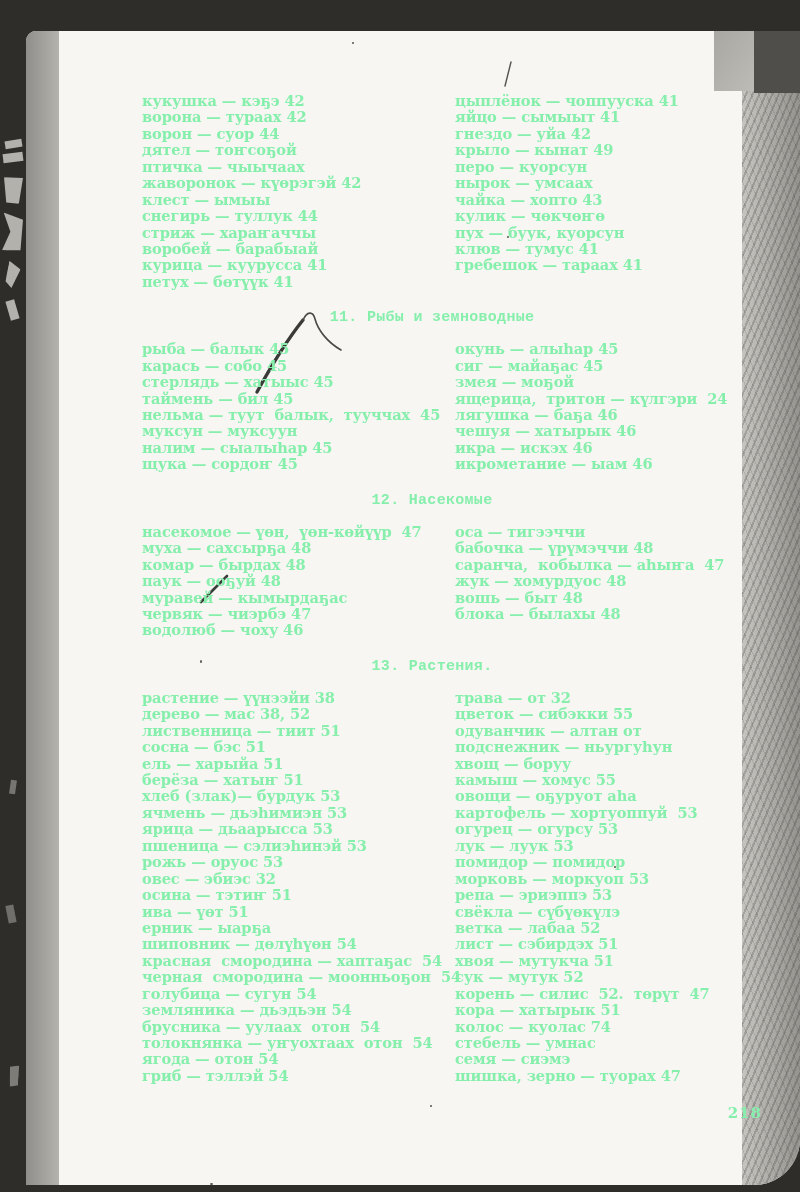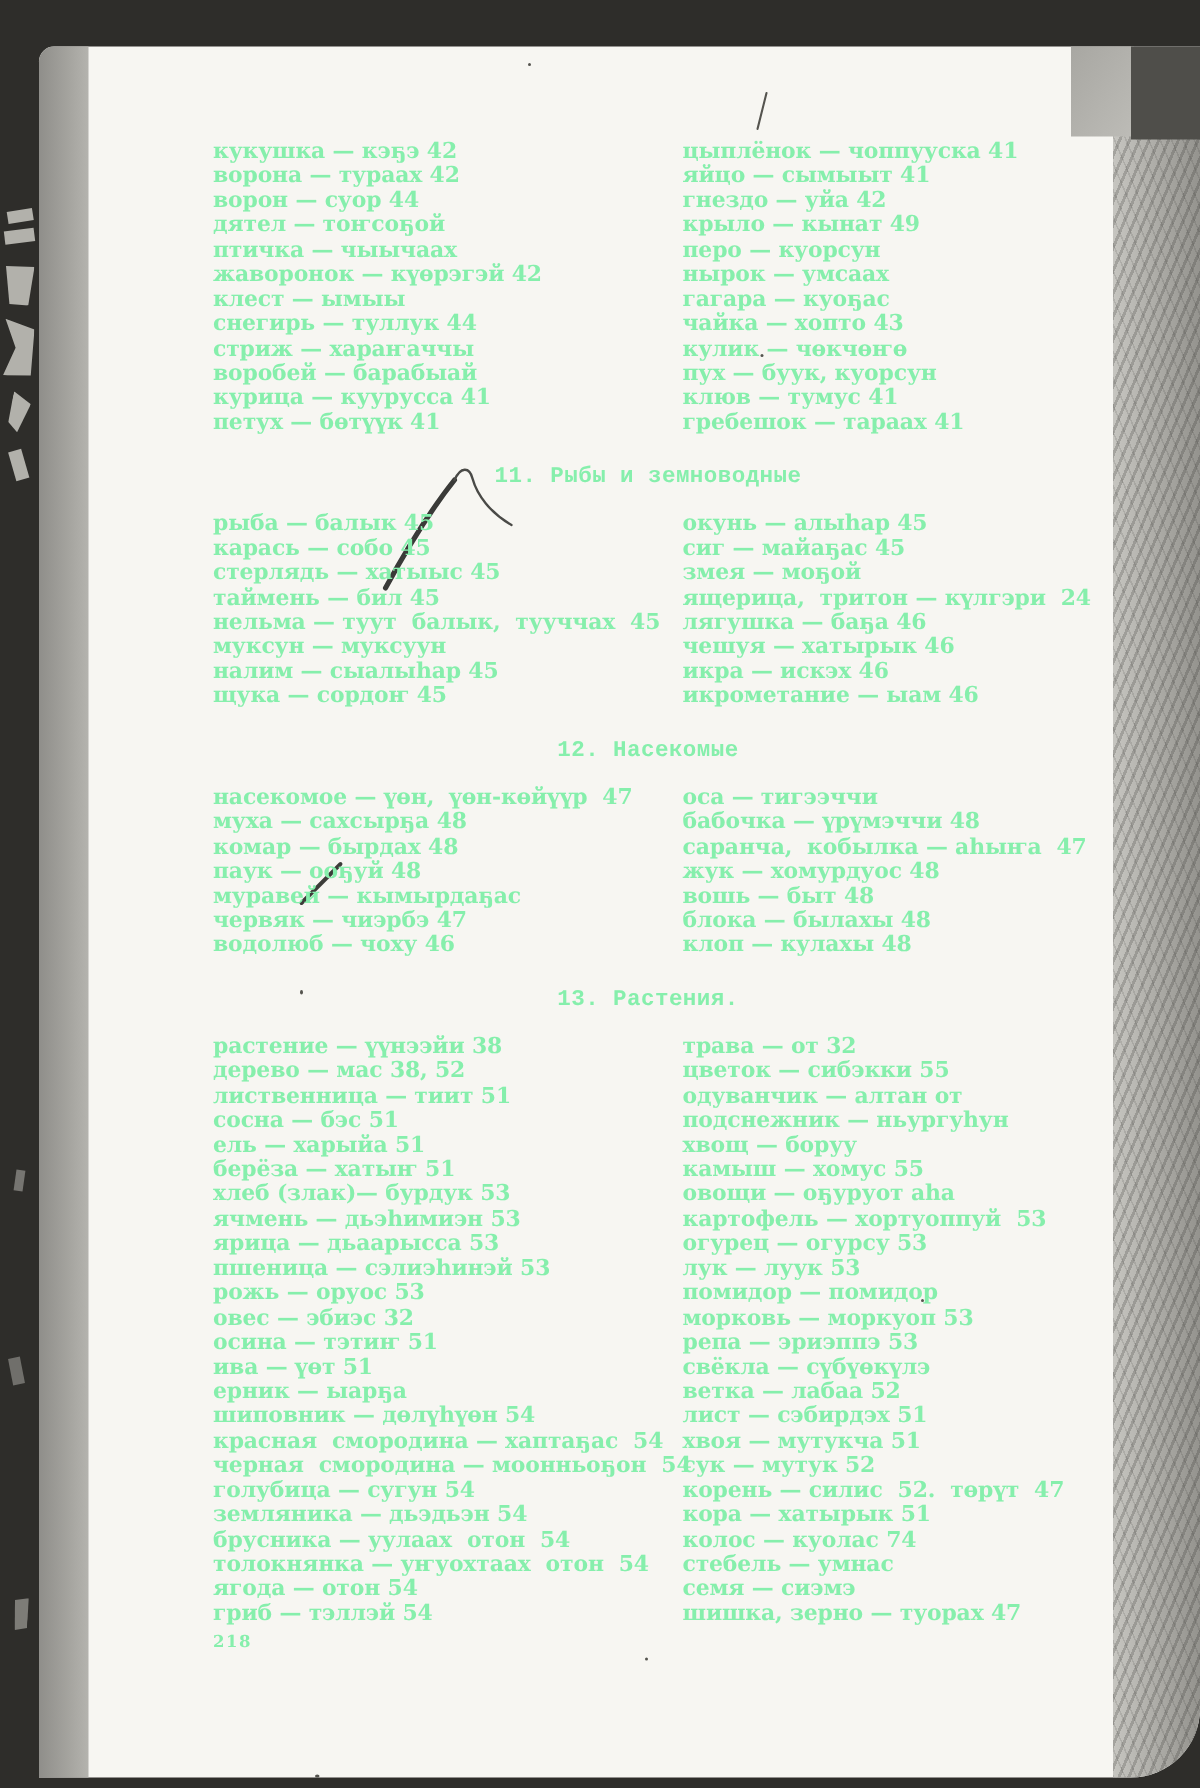--- a/index.html
+++ b/index.html
@@ -46,21 +46,21 @@
   }
   .sec{display:grid;grid-template-columns:313px auto;}
   .col .line{white-space:pre;line-height:16.45px;height:16.45px;}
   .sec-header{
     width:580px;text-align:center;font-weight:700;font-size:15px;
     margin-top:19px;margin-bottom:15px;height:17px;line-height:17px;
     letter-spacing:0.3px;
     font-family:Liberation Mono, monospace;
   }
   .sec-header:empty{display:none;margin:0;height:0;}
-  .page-number{margin-top:4px;font-size:11px;letter-spacing:1px;}
+  .page-number{margin-top:20px;font-size:15px;letter-spacing:1px;text-align:right;}
 
   
   .mark{position:absolute;pointer-events:none;}
 </style>
 </head>
 <body>
 
 <div class="page"></div>
 <div class="spine-strip"></div>
 <div class="right-band"></div>
@@ -116,21 +116,20 @@
         <div class="line">петух — бөтүүк 41</div>
       </div>
     <div class="col">
 
     <div class="line">цыплёнок — чоппууска 41</div>
         <div class="line">яйцо — сымыыт 41</div>
         <div class="line">гнездо — уйа 42</div>
         <div class="line">крыло — кынат 49</div>
         <div class="line">перо — куорсун</div>
         <div class="line">нырок — умсаах</div>
-        <div class="line">гагара — куоҕас</div>
         <div class="line">чайка — хопто 43</div>
         <div class="line">кулик — чөкчөҥө</div>
         <div class="line">пух — буук, куорсун</div>
         <div class="line">клюв — тумус 41</div>
         <div class="line">гребешок — тараах 41</div>
       </div>
   </div>
 
   <div class="sec-header">11. Рыбы и земноводные</div>
   <div class="sec">
@@ -171,21 +170,20 @@
         <div class="line">водолюб — чоху 46</div>
       </div>
     <div class="col">
 
     <div class="line">оса — тигээччи</div>
         <div class="line">бабочка — үрүмэччи 48</div>
         <div class="line">саранча,  кобылка — аһыҥа  47</div>
         <div class="line">жук — хомурдуос 48</div>
         <div class="line">вошь — быт 48</div>
         <div class="line">блока — былахы 48</div>
-        <div class="line">клоп — кулахы 48</div>
       </div>
   </div>
 
   <div class="sec-header">13. Растения.</div>
   <div class="sec">
     <div class="col">
 
     <div class="line">растение — үүнээйи 38</div>
         <div class="line">дерево — мас 38, 52</div>
         <div class="line">лиственница — тиит 51</div>

